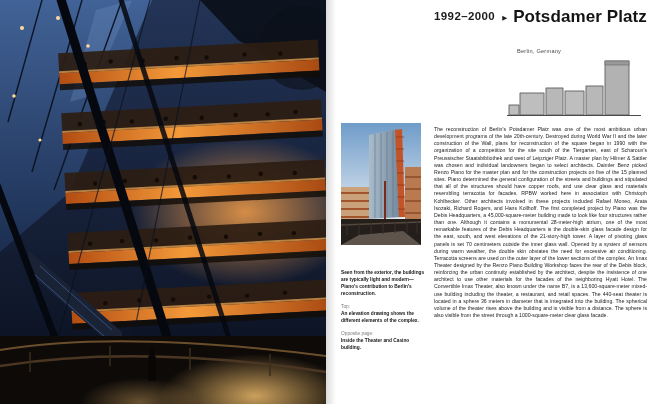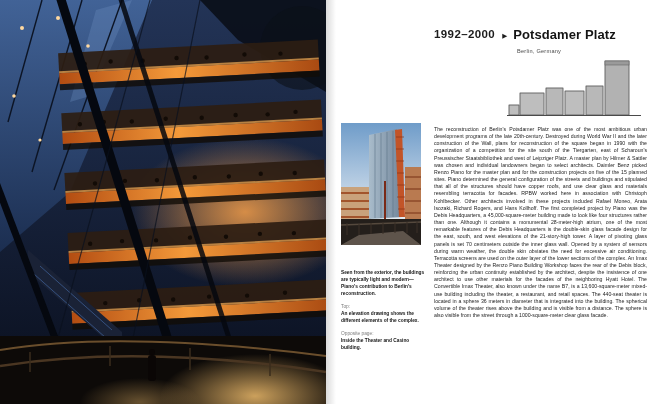--- a/index.html
+++ b/index.html
@@ -8,24 +8,24 @@
     font-family:"Liberation Sans",sans-serif;
   }
   
   .photo-left{position:absolute;left:0;top:0;width:326px;height:404px;}
   .gutter{
     position:absolute;left:326px;top:0;width:10px;height:404px;
     background:linear-gradient(to right,rgba(0,0,0,.14),rgba(0,0,0,0));
     pointer-events:none;
   }
   
-  .header{position:absolute;left:434px;top:28px;display:flex;align-items:flex-start;text-align:right;}
+  .header{position:absolute;left:434px;top:10px;display:flex;align-items:flex-start;text-align:right;}
   .years{font-size:11.5px;font-weight:600;letter-spacing:.4px;color:#1c1c1c;line-height:13px;}
   .arrow{font-size:6.5px;color:#1c1c1c;line-height:13px;margin:0 6px 0 7px;padding-top:1px;}
-  .title{font-size:13px;font-weight:700;color:#141414;line-height:13px;letter-spacing:.1px;}
+  .title{font-size:17px;font-weight:700;color:#141414;line-height:13px;letter-spacing:.1px;}
   .location{position:absolute;left:517px;top:48px;font-size:5.6px;color:#4a4a4a;letter-spacing:.25px;}
   
   .drawing{position:absolute;left:505px;top:57px;}
   
   .mini-photo{position:absolute;left:341px;top:123px;}
   .captions{position:absolute;left:341px;top:269px;width:84px;font-size:4.8px;line-height:7px;color:#161616;}
   .cap-main{font-weight:700;margin:0 0 6px 0;}
   .cap-label{color:#7d7d7d;font-weight:400;margin:6px 0 0 0;}
   .cap-text{font-weight:700;margin:0;}
   

